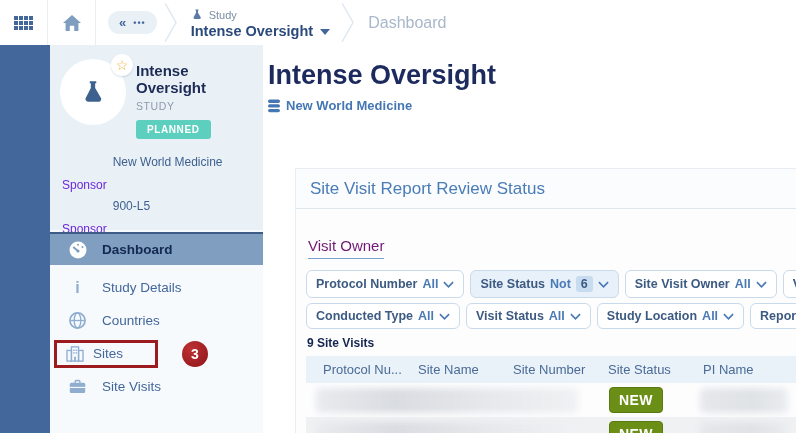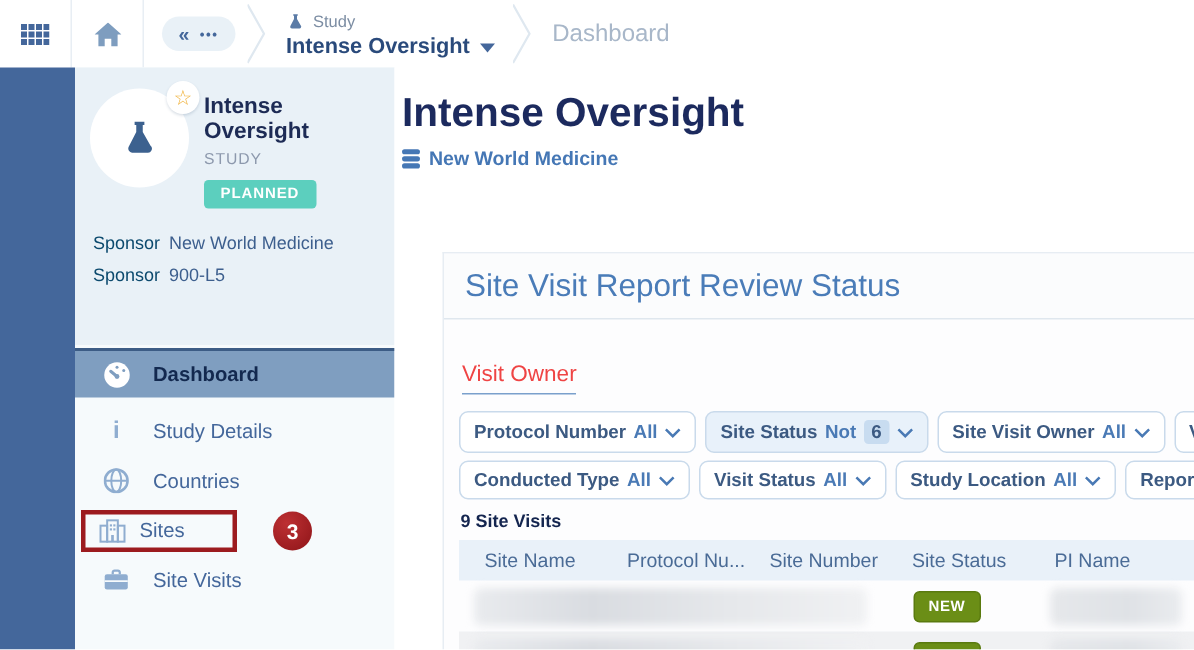--- a/index.html
+++ b/index.html
@@ -34,21 +34,21 @@
             border-radius:50%; display:flex; align-items:center; justify-content:center; }
   .star-badge { position:absolute; top:-5px; right:-7px; width:22px; height:22px; background:#fff;
                 border-radius:50%; color:#f0b23c; font-size:14px; line-height:22px; text-align:center;
                 box-shadow:0 1px 2px rgba(40,70,110,.18); }
   .card-title { font-size:15px; font-weight:bold; color:#1d2b55; margin-top:3px; }
   .card-type { font-size:10.5px; color:#8d99ad; letter-spacing:.6px; margin:4px 0 7px; }
   .badge-planned { display:inline-block; color:#fff; font-size:10px; font-weight:bold;
                    padding:4px 11px; border-radius:3px; letter-spacing:.6px; }
   .card-meta { margin-top:16px; font-size:12px; padding-left:2px; }
   .meta-row { margin-top:7px; display:flex; gap:6px; }
-  .meta-label { color:#0c4a6e; }
+  .meta-label { color:#6d28d9;margin-top:23px; }
   .meta-value { color:#3d5f8e; }
 
   .menu { list-style:none; flex:1; padding-top:2px; }
   .menu-item { display:flex; align-items:center; gap:15px; height:33px; padding-left:18px;
                font-size:13.5px; color:#44679b; cursor:pointer; }
   .menu-item .mi-icon { width:19px; display:flex; justify-content:center; }
   .menu-item.active { background:#7f9ec0; border-top:2px solid #3c5c85; color:#13294f;
                       font-weight:bold; margin-bottom:6px; }
   .menu-item.sites-item { padding-left:4px; }
   .annot-box { display:flex; align-items:center; gap:9px; border:3px solid #9c1b1f;
@@ -60,24 +60,24 @@
 
   
   main { flex:1; position:relative; background:#fff; overflow:hidden; }
   .page-title { margin:15px 0 0 5px; font-size:27px; color:#1c2a5e; font-weight:bold; }
   .org-line { margin:7px 0 0 5px; display:flex; align-items:center; gap:6px; color:#4577b5;
               font-weight:bold; font-size:13px; cursor:pointer; }
 
   .panel { position:absolute; left:32px; top:123px; right:-1px; bottom:-1px;
            border:1px solid #e7edf3; border-right:none; border-bottom:none;
            background:#fdfdfe; overflow:hidden; }
-  .panel-header { padding:10px 14px 9px; font-size:21px; color:#4a7cb8;
+  .panel-header { padding:10px 14px 9px; font-size:17px; color:#4a7cb8;
                   border-bottom:1px solid #dfe7ee; background:#fbfcfd; }
   .panel-body { padding:0 0 0 10px; }
-  .tab-link { display:inline-block; font-size:15px; color:#ef4444; padding-bottom:4px;
+  .tab-link { display:inline-block; font-size:15px; color:#701a75; padding-bottom:4px;
               border-bottom:1px solid #7aa0cc; margin:28px 0 11px 2px; cursor:pointer; }
 
   .filter-row { display:flex; gap:6px; margin-bottom:5px; white-space:nowrap; }
   .pill { display:inline-flex; align-items:center; gap:5px; border:1px solid #c9daeb;
           border-radius:6px; background:#fff; padding:5px 9px; font-size:12.5px; font-weight:bold;
           color:#3c5a82; cursor:pointer; flex:0 0 auto; }
   .pill .pill-value { color:#4a7ab5; }
   .pill .pill-chip { background:#c8dcf0; color:#3c5a82; padding:1px 5px; border-radius:3px; }
   .pill.active-filter { background:#e8f1fa; }
   .pill svg { margin-top:1px; }
@@ -87,21 +87,21 @@
   .table { width:100%; }
   .thead, .trow { display:grid; grid-template-columns:95px 95px 95px 95px 1fr; align-items:center; }
   .thead { height:27px; background:#e9f1f9; }
   .th { font-size:13px; color:#4a6b96; padding-left:17px; white-space:nowrap; overflow:hidden; }
   .trow { height:34px; }
   .trow.alt { background:#f0f1f3; }
   .blur-main { grid-column:1 / 4; height:25px; margin-left:10px; width:262px; border-radius:5px;
                background:linear-gradient(90deg,#e9ebee 0%,#d9dce1 30%,#e6e8eb 65%,#f0f1f3 100%);
                filter:blur(3px); }
   .badge-new { grid-column:4; justify-self:start; margin-left:18px; display:inline-block;
-               color:#fff; font-size:10px; font-weight:bold; padding:4px 9px; border-radius:4px;
+               color:#fff; font-size:14px; font-weight:bold; padding:4px 9px; border-radius:4px;
                letter-spacing:.4px; border:1px solid #5a7a0f; }
   .blur-pi { grid-column:5; height:25px; width:88px; margin-left:14px; border-radius:5px;
              background:linear-gradient(90deg,#e6e8eb, #dfe2e6 60%, #eaecef); filter:blur(3px); }
 
   .ic { display:block; }
 </style>
 </head>
 <body>
 
 <div class="app">
@@ -320,22 +320,22 @@
             <div class="pill">
               <span class="pill-name">Report Status</span>
 
             </div>
           </div>
 
           <div class="results-count">9 Site Visits</div>
 
           <div class="table">
             <div class="thead">
+              <div class="th">Protocol Nu...</div>
               <div class="th">Site Name</div>
-              <div class="th">Protocol Nu...</div>
               <div class="th">Site Number</div>
               <div class="th">Site Status</div>
               <div class="th">PI Name</div>
             </div>
             <div class="trow">
               <div class="blur-main"></div>
               <span class="badge-new" style="background:#6b8e16;">NEW</span>
               <div class="blur-pi"></div>
             </div>
             <div class="trow alt">

